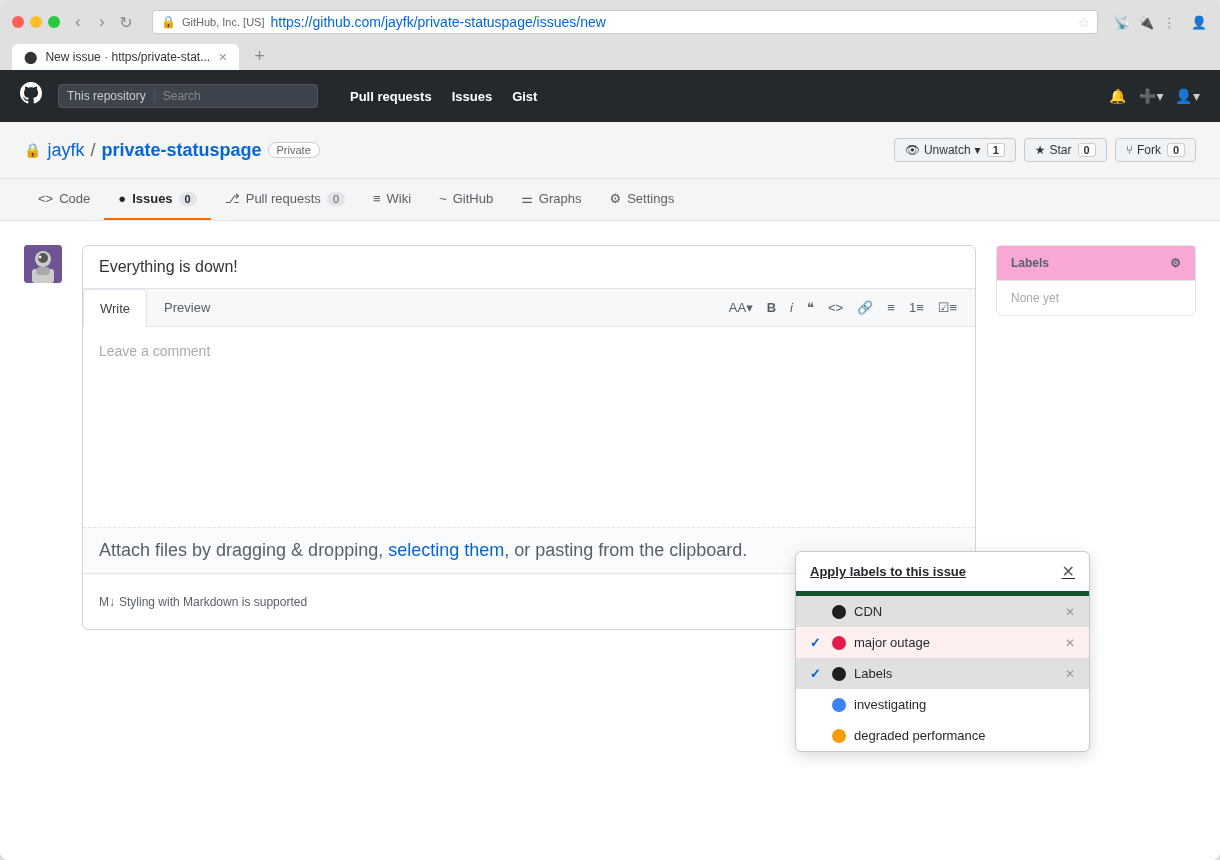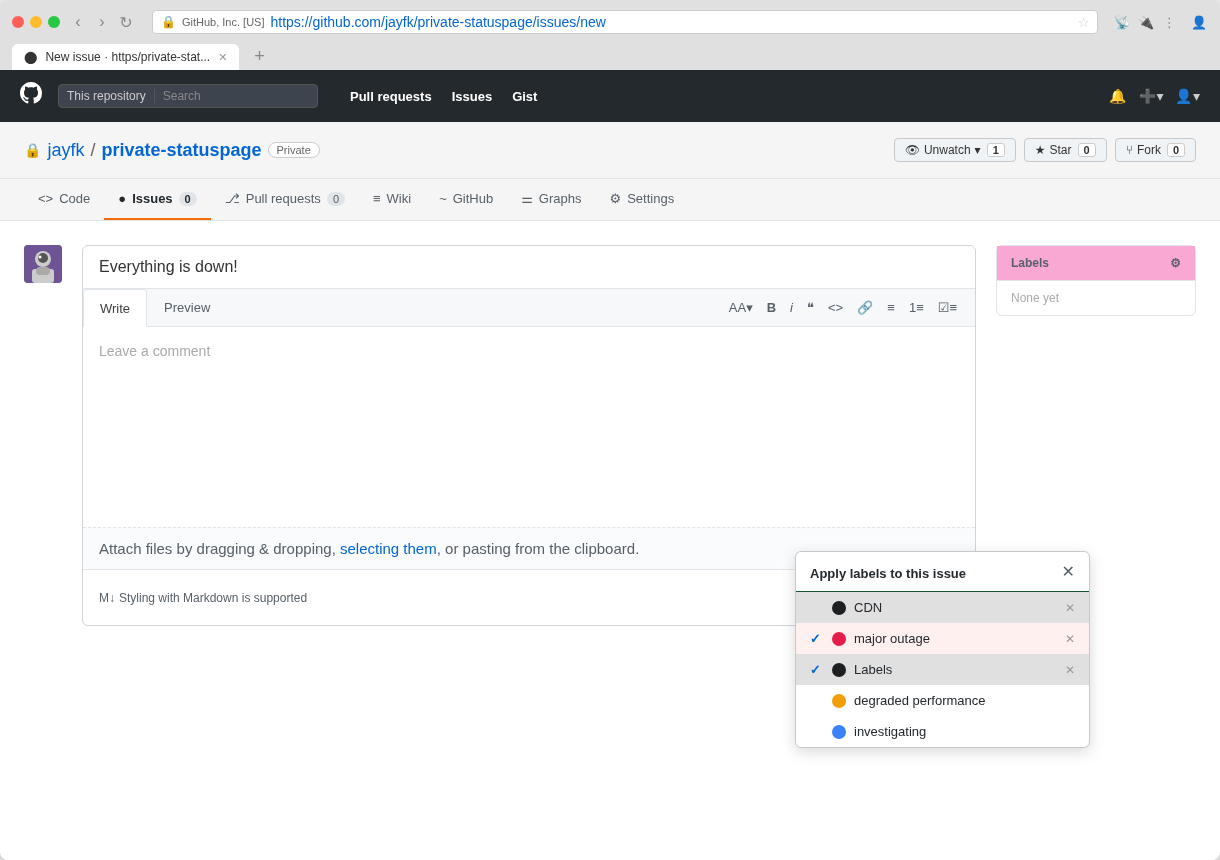--- a/index.html
+++ b/index.html
@@ -62,37 +62,37 @@
     .issue-form { flex: 1; background: #fff; border: 1px solid #d1d5da; border-radius: 6px; }
     .issue-title-input { width: 100%; border: none; border-bottom: 1px solid #e1e4e8; padding: 12px 16px; font-size: 16px; color: #333; outline: none; border-radius: 6px 6px 0 0; }
     .issue-toolbar { display: flex; align-items: center; gap: 0; border-bottom: 1px solid #e1e4e8; background: #f6f8fa; }
     .issue-tabs { display: flex; }
     .issue-tab { padding: 10px 16px; font-size: 13px; color: #586069; cursor: pointer; border: 1px solid transparent; background: none; }
     .issue-tab.active { background: #fff; border-color: #e1e4e8; border-bottom-color: #fff; border-radius: 4px 4px 0 0; color: #404040; margin-bottom: -1px; }
     .issue-format-tools { display: flex; align-items: center; gap: 2px; margin-left: auto; padding: 6px 12px; }
     .format-btn { background: none; border: none; color: #586069; font-size: 13px; cursor: pointer; padding: 4px 6px; border-radius: 3px; }
     .issue-body { min-height: 200px; padding: 16px; }
     .issue-placeholder { color: #aaa; font-size: 14px; }
-    .issue-footer { border-top: 1px dashed #e1e4e8; padding: 12px 16px; font-size: 15px; color: #586069; background: #fafbfc; border-radius: 0 0 6px 6px; }
+    .issue-footer { border-top: 1px dashed #e1e4e8; padding: 12px 16px; font-size: 18px; color: #586069; background: #fafbfc; border-radius: 0 0 6px 6px; }
     .issue-footer a { color: #0366d6; }
 
     
     .submit-area { padding: 12px 16px; display: flex; justify-content: flex-end; align-items: center; border-top: 1px solid #e1e4e8; }
     .submit-btn { background: #2cbe4e; color: #fff; border: none; border-radius: 4px; padding: 8px 18px; font-size: 13px; font-weight: 600; cursor: pointer; }
     .markdown-hint { font-size: 12px; color: #586069; display: flex; align-items: center; gap: 4px; }
 
     
     .sidebar { width: 200px; flex-shrink: 0; }
     .sidebar-section { border: 1px solid #e1e4e8; border-radius: 6px; margin-bottom: 16px; overflow: visible; }
     .sidebar-section-header { padding: 10px 14px; font-size: 12px; font-weight: 600; color: #586069; border-bottom: 1px solid #e1e4e8; display: flex; align-items: center; justify-content: space-between; background: #f9a8d4; }
     .sidebar-section-body { padding: 10px 14px; font-size: 12px; color: #586069; }
 
     
     .labels-dropdown { position: absolute; top: 330px; left: 795px; width: 295px; background: #fff; border: 1px solid #c8c8c8; border-radius: 6px; box-shadow: 0 4px 15px rgba(0,0,0,0.15); z-index: 100; }
-    .dropdown-header { padding: 10px 14px; font-size: 13px; font-weight: 600; color: #24292e; border-bottom: 1px solid #14532d; display: flex; align-items: flex-end; justify-content: space-between; }
+    .dropdown-header { padding: 10px 14px; font-size: 13px; font-weight: 600; color: #24292e; border-bottom: 5px solid #14532d; display: flex; align-items: center; justify-content: space-between; text-decoration: underline; }
     .dropdown-close { color: #586069; cursor: pointer; font-size: 16px; background: none; border: none; }
     .dropdown-filter { padding: 8px; border-bottom: 1px solid #e1e4e8; }
     .dropdown-filter input { width: 100%; border: 1px solid #0366d6; border-radius: 4px; padding: 5px 8px; font-size: 13px; outline: none; box-shadow: 0 0 0 2px rgba(3,102,214,0.2); }
     .label-item { display: flex; align-items: center; padding: 8px 14px; cursor: pointer; gap: 8px; }
     .label-item.selected { background: #f0f0f0; }
     .label-item.selected-pink { background: #fff0f0; }
     .label-check { width: 14px; color: #0366d6; font-size: 13px; font-weight: bold; }
     .label-dot { width: 14px; height: 14px; border-radius: 50%; flex-shrink: 0; }
     .label-name { flex: 1; font-size: 13px; color: #24292e; }
     .label-x { color: #999; font-size: 12px; cursor: pointer; }
@@ -305,26 +305,26 @@
 
         <div class="label-item selected" style="background:#e0e0e0;">
           <span class="label-check" style="color:#0366d6; font-weight:bold;">✓</span>
           <span class="label-dot" style="background:#1d1f21;"></span>
           <span class="label-name">Labels</span>
           <span class="label-x">✕</span>
         </div>
 
         <div class="label-item">
           <span class="label-check"> </span>
+          <span class="label-dot" style="background:#3b82f6;"></span>
+          <span class="label-name">investigating</span>
+        </div>
+
+        <div class="label-item">
+          <span class="label-check"> </span>
           <span class="label-dot" style="background:#f59e0b;"></span>
           <span class="label-name">degraded performance</span>
         </div>
-
-        <div class="label-item">
-          <span class="label-check"> </span>
-          <span class="label-dot" style="background:#3b82f6;"></span>
-          <span class="label-name">investigating</span>
-        </div>
       </div>
 
     </div>
   </div>
 </div>
 
 </body></html>

